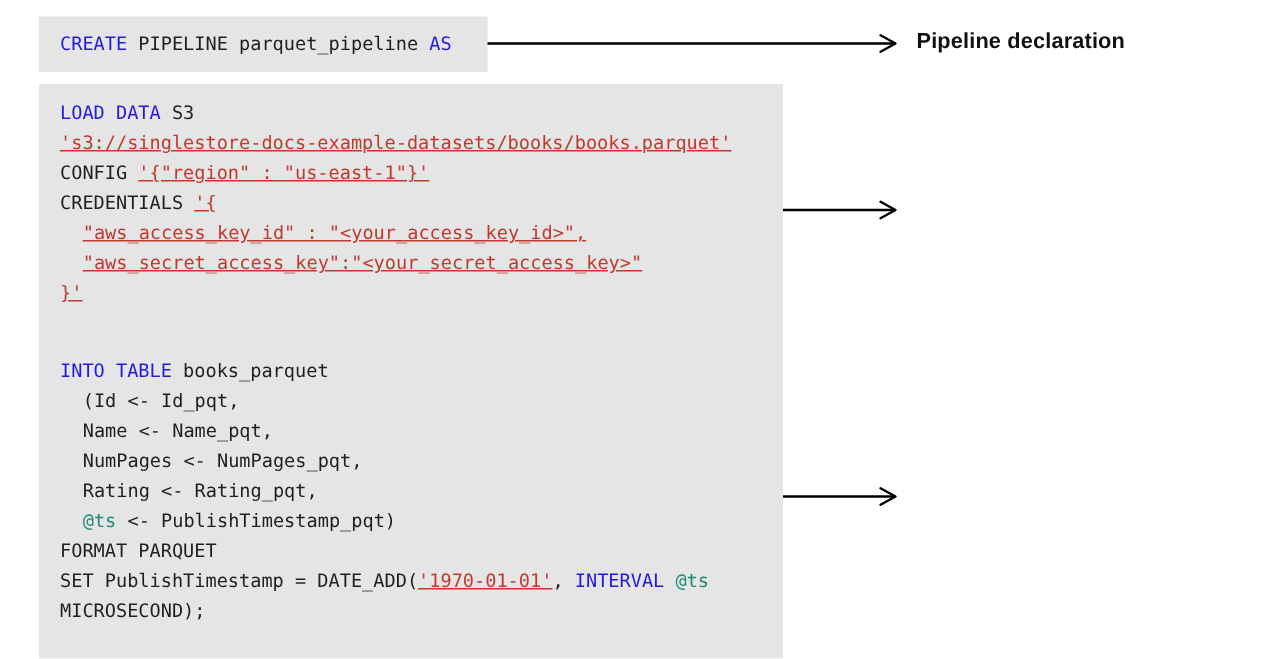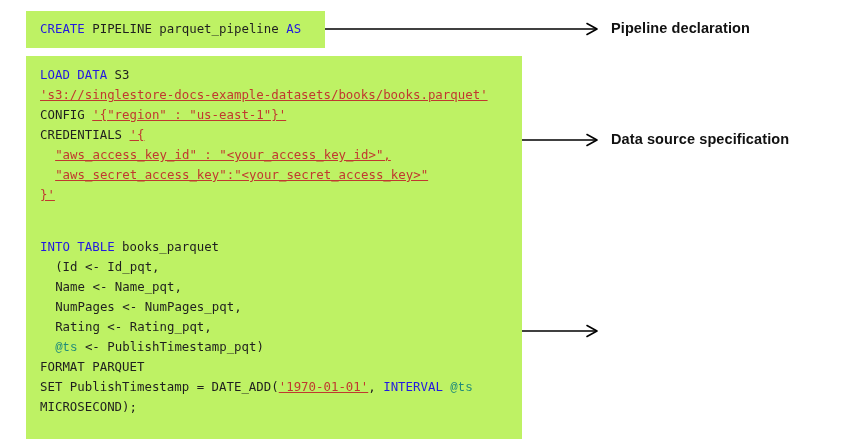--- a/index.html
+++ b/index.html
@@ -17,21 +17,21 @@
 
   .diagram {
     position: relative;
     width: 850px;
     height: 439px;
   }
 
   
   .code-block {
     position: absolute;
-    background: #bef264;
+    background: #e5e5e5;
     box-sizing: border-box;
     padding: 9px 14px 9px 14px;
     font-family: "DejaVu Sans Mono", "Liberation Mono", monospace;
     font-size: 12.4px;
     line-height: 20px;
     color: #1f1f1f;
     white-space: pre;
     letter-spacing: 0px;
   }
 
@@ -54,21 +54,21 @@
     width: 496px;
     height: 216px;
   }
 
   .ln { display: block; height: 20px; }
   .ind1 { padding-left: 1.22em; }
 
   
   .kw  { color: #2319e0; }
   .str { color: #c0392f; text-decoration: underline; }
-  .var { color: #1f8a7a; font-family: Liberation Mono, monospace; }
+  .var { color: #1f8a7a; }
   .pl  { color: #1f1f1f; }
 
   
   .arrow {
     position: absolute;
     height: 14px;
     pointer-events: none;
   }
   .arrow svg { display: block; overflow: visible; }
 
@@ -114,16 +114,15 @@
 
   <div class="arrow" style="left:522px; top:324px; width:80px;">
     <svg width="80" height="14" viewBox="0 0 80 14">
       <line x1="0" y1="7" x2="74" y2="7" stroke="#000000" stroke-width="1.6"></line>
       <polyline points="65,1.5 75,7 65,12.5" fill="none" stroke="#000000" stroke-width="1.6" stroke-linecap="round" stroke-linejoin="round"></polyline>
     </svg>
   </div>
 
   <div class="callout-label" id="label-1">Pipeline declaration</div>
 
-  <div class="callout-label" id="label-2">Data source specification</div>
 
 
 </div>
 
 </body></html>

